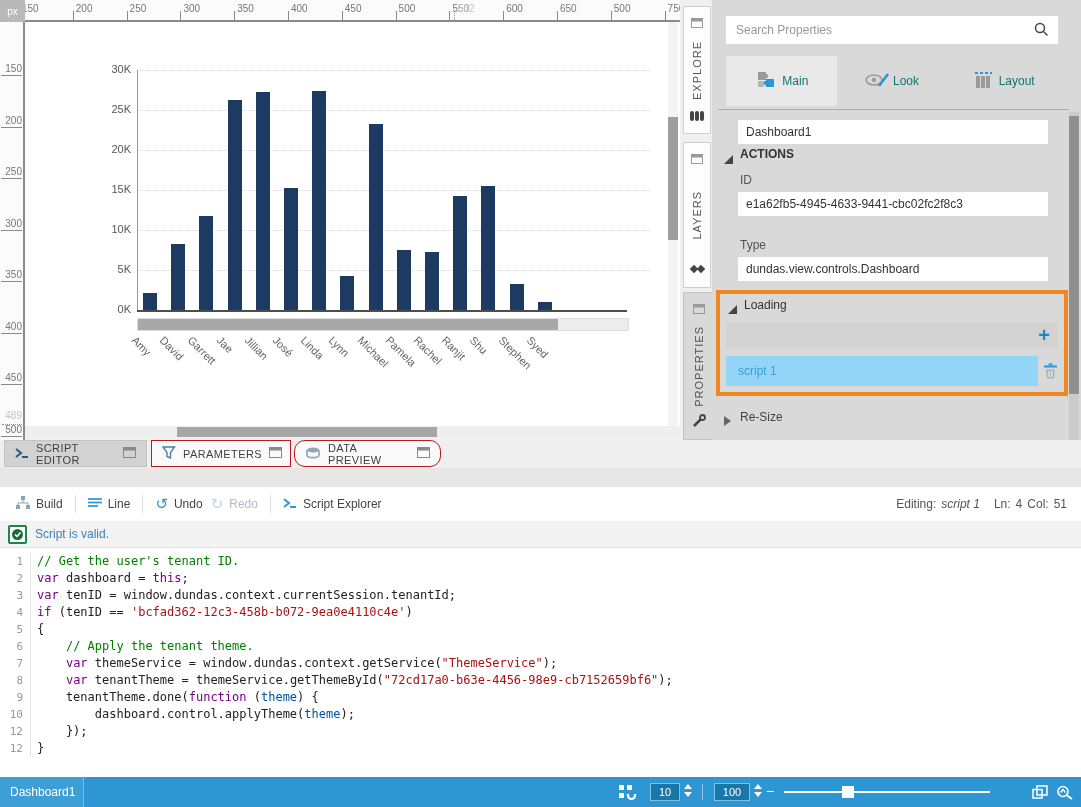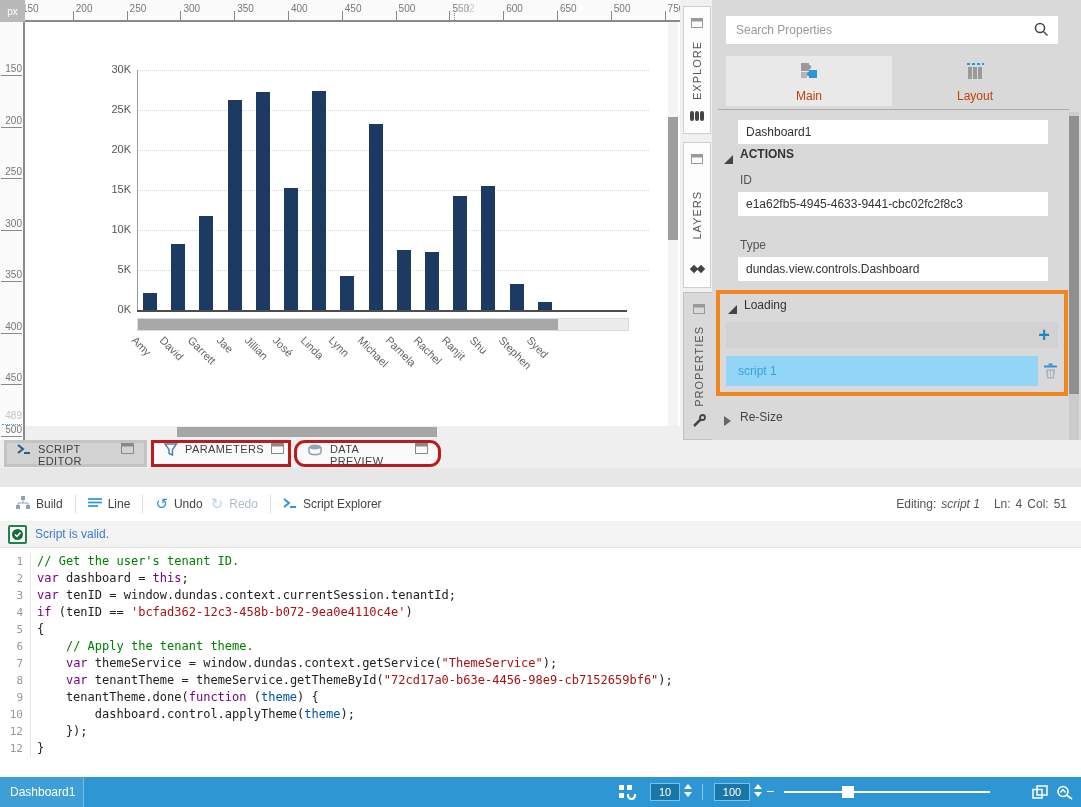--- a/index.html
+++ b/index.html
@@ -48,43 +48,43 @@
   .stab.sel{background:#d9d9d9;border-color:#c2c2c2;width:30px;border-right:none;}
   .vtext{writing-mode:vertical-rl;transform:rotate(180deg);font-size:11px;color:#555;letter-spacing:1px;}
 
   
   .panel{left:712px;top:0;width:369px;height:440px;background:#d9d9d9;}
   .search{position:absolute;left:14px;top:16px;width:332px;height:28px;background:#fff;border:none;
     padding:0 30px 0 10px;font-size:12px;color:#333;box-sizing:border-box;font-family:inherit;outline:none;}
   .search::placeholder{color:#999;}
   .search-ic{position:absolute;left:322px;top:22px;}
   .ptabs{position:absolute;left:14px;top:56px;width:332px;height:50px;display:flex;}
-  .ptab{flex:1;display:flex;flex-direction:column;align-items:center;justify-content:center;gap:4px;
-    font-size:12px;color:#c2410c;}
+  .ptab{flex:1;display:flex;align-items:center;justify-content:center;gap:4px;
+    font-size:12px;color:#0f766e;}
   .ptab.sel{background:#e9e9e9;}
   .pdivider{position:absolute;left:6px;top:109px;width:351px;height:1px;background:#ababab;}
   .pinput{position:absolute;left:26px;width:310px;height:24px;background:#fff;font-size:12px;color:#333;
     display:flex;align-items:center;padding-left:8px;box-sizing:border-box;}
   .plabel{position:absolute;left:28px;font-size:12px;color:#555;}
   .phdr{position:absolute;left:28px;font-size:12px;color:#333;font-weight:bold;}
   .tri{position:absolute;left:12px;}
   .orange{position:absolute;left:4px;top:290px;width:352px;height:106px;border:4px solid #f0861f;
     box-sizing:border-box;}
   .addrow{position:absolute;left:6px;top:28px;width:332px;height:26px;background:#d2d2d2;}
   .plus{position:absolute;right:8px;top:0;font-size:20px;color:#1e88c7;font-weight:bold;line-height:26px;}
   .scriptrow{position:absolute;left:6px;top:62px;width:312px;height:30px;background:#92d5f6;
     color:#35a2d8;font-size:12px;display:flex;align-items:center;padding-left:12px;box-sizing:border-box;}
   .trash{position:absolute;right:6px;top:69px;}
   .pscroll{position:absolute;left:357px;top:112px;width:10px;height:328px;background:#cbcbcb;}
   .pscroll .thumb{position:absolute;left:0;top:4px;width:10px;height:278px;background:#8f8f8f;}
 
   
   .dock{left:0;top:440px;width:1081px;height:28px;background:#efefef;}
-  .dtab{position:absolute;top:0;height:27px;background:#fafafa;border:3px solid #b91c1c;
-    display:flex;align-items:flex-start;gap:7px;padding:0 10px;font-size:11px;color:#3f3f3f;
+  .dtab{position:absolute;top:0;height:27px;background:#fafafa;border:1px solid #b91c1c;
+    display:flex;align-items:center;gap:7px;padding:0 10px;font-size:11px;color:#3f3f3f;
     letter-spacing:.4px;box-sizing:border-box;}
   .dtab.sel{background:#d2d2d2;border-color:#c3c3c3;}
   .band{left:0;top:468px;width:1081px;height:19px;background:#e7e7e7;}
   .toolbar{left:0;top:487px;width:1081px;height:34px;background:#fff;display:flex;align-items:center;
     padding-left:12px;box-sizing:border-box;}
   .tbtn{display:flex;align-items:center;gap:6px;font-size:12px;color:#444;margin:0 4px;}
   .tbtn .u-ic{color:#2e96d3;font-size:15px;line-height:12px;}
   .tbtn.disabled{color:#b0bcc4;}
   .tbtn.disabled .u-ic{color:#bcd6e6;}
   .tsep{width:1px;height:18px;background:#ddd;margin:0 8px;}
@@ -292,20 +292,30 @@
               <rect x="12" y="10" width="8" height="8" fill="#2e96d3"></rect>
               <circle cx="12" cy="14" r="2.2" fill="#2e96d3"></circle>
               <rect x="4" y="12" width="6" height="6" fill="#b5b5b5"></rect>
             </svg>
         </span>
         <span>Main</span>
       </div>
       <div class="ptab">
         <span>
           <svg width="24" height="22">
+              <ellipse cx="9" cy="11" rx="8" ry="5" fill="none" stroke="#9a9a9a" stroke-width="1.6"></ellipse>
+              <circle cx="9" cy="11" r="2.2" fill="#9a9a9a"></circle>
+              <path d="M14 17 L23 5" stroke="#2e96d3" stroke-width="2.6"></path>
+            </svg>
+        </span>
+        <span>Look</span>
+      </div>
+      <div class="ptab">
+        <span>
+          <svg width="24" height="22">
               <line x1="4" y1="4" x2="21" y2="4" stroke="#2e96d3" stroke-width="2" stroke-dasharray="3,2"></line>
               <rect x="5" y="7" width="4" height="12" fill="#9a9a9a"></rect>
               <rect x="10" y="7" width="4" height="12" fill="#9a9a9a"></rect>
               <rect x="15" y="7" width="4" height="12" fill="#9a9a9a"></rect>
             </svg>
         </span>
         <span>Layout</span>
       </div>
     </div>
     <div class="pdivider"></div>

